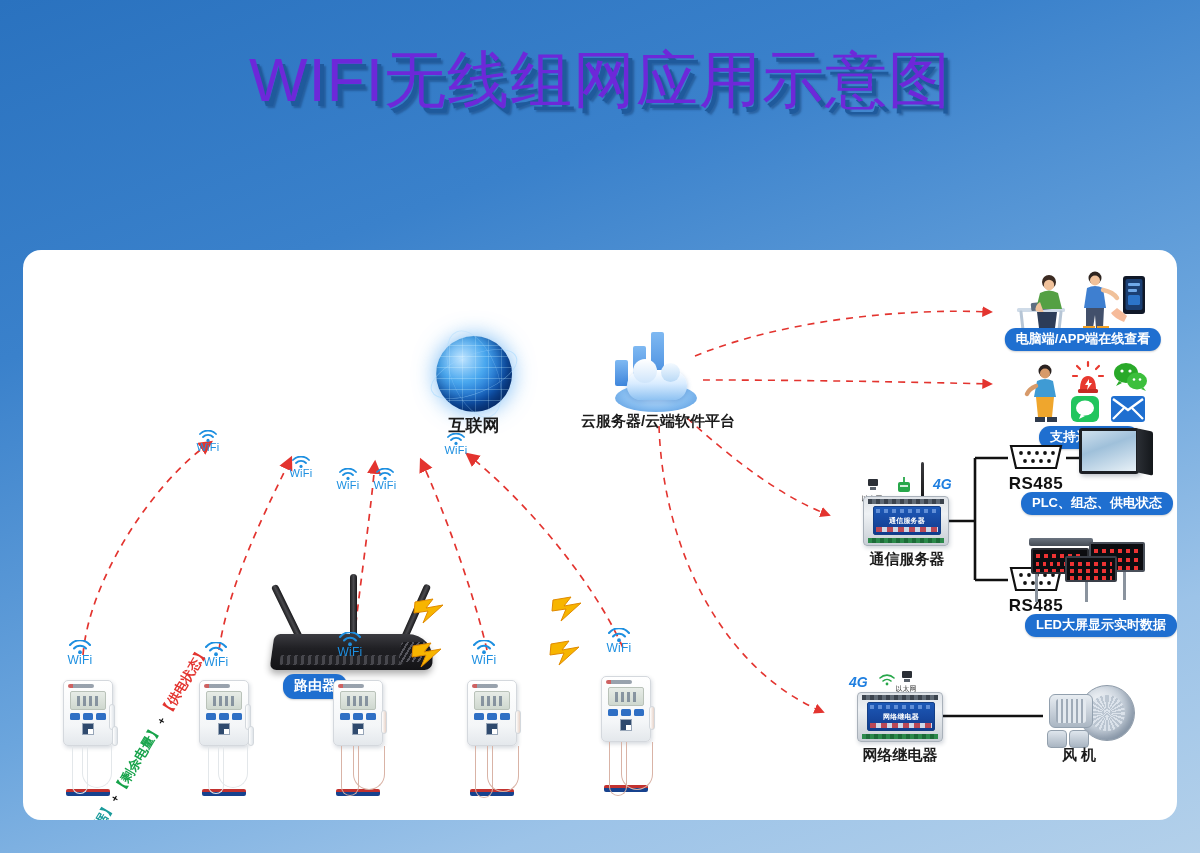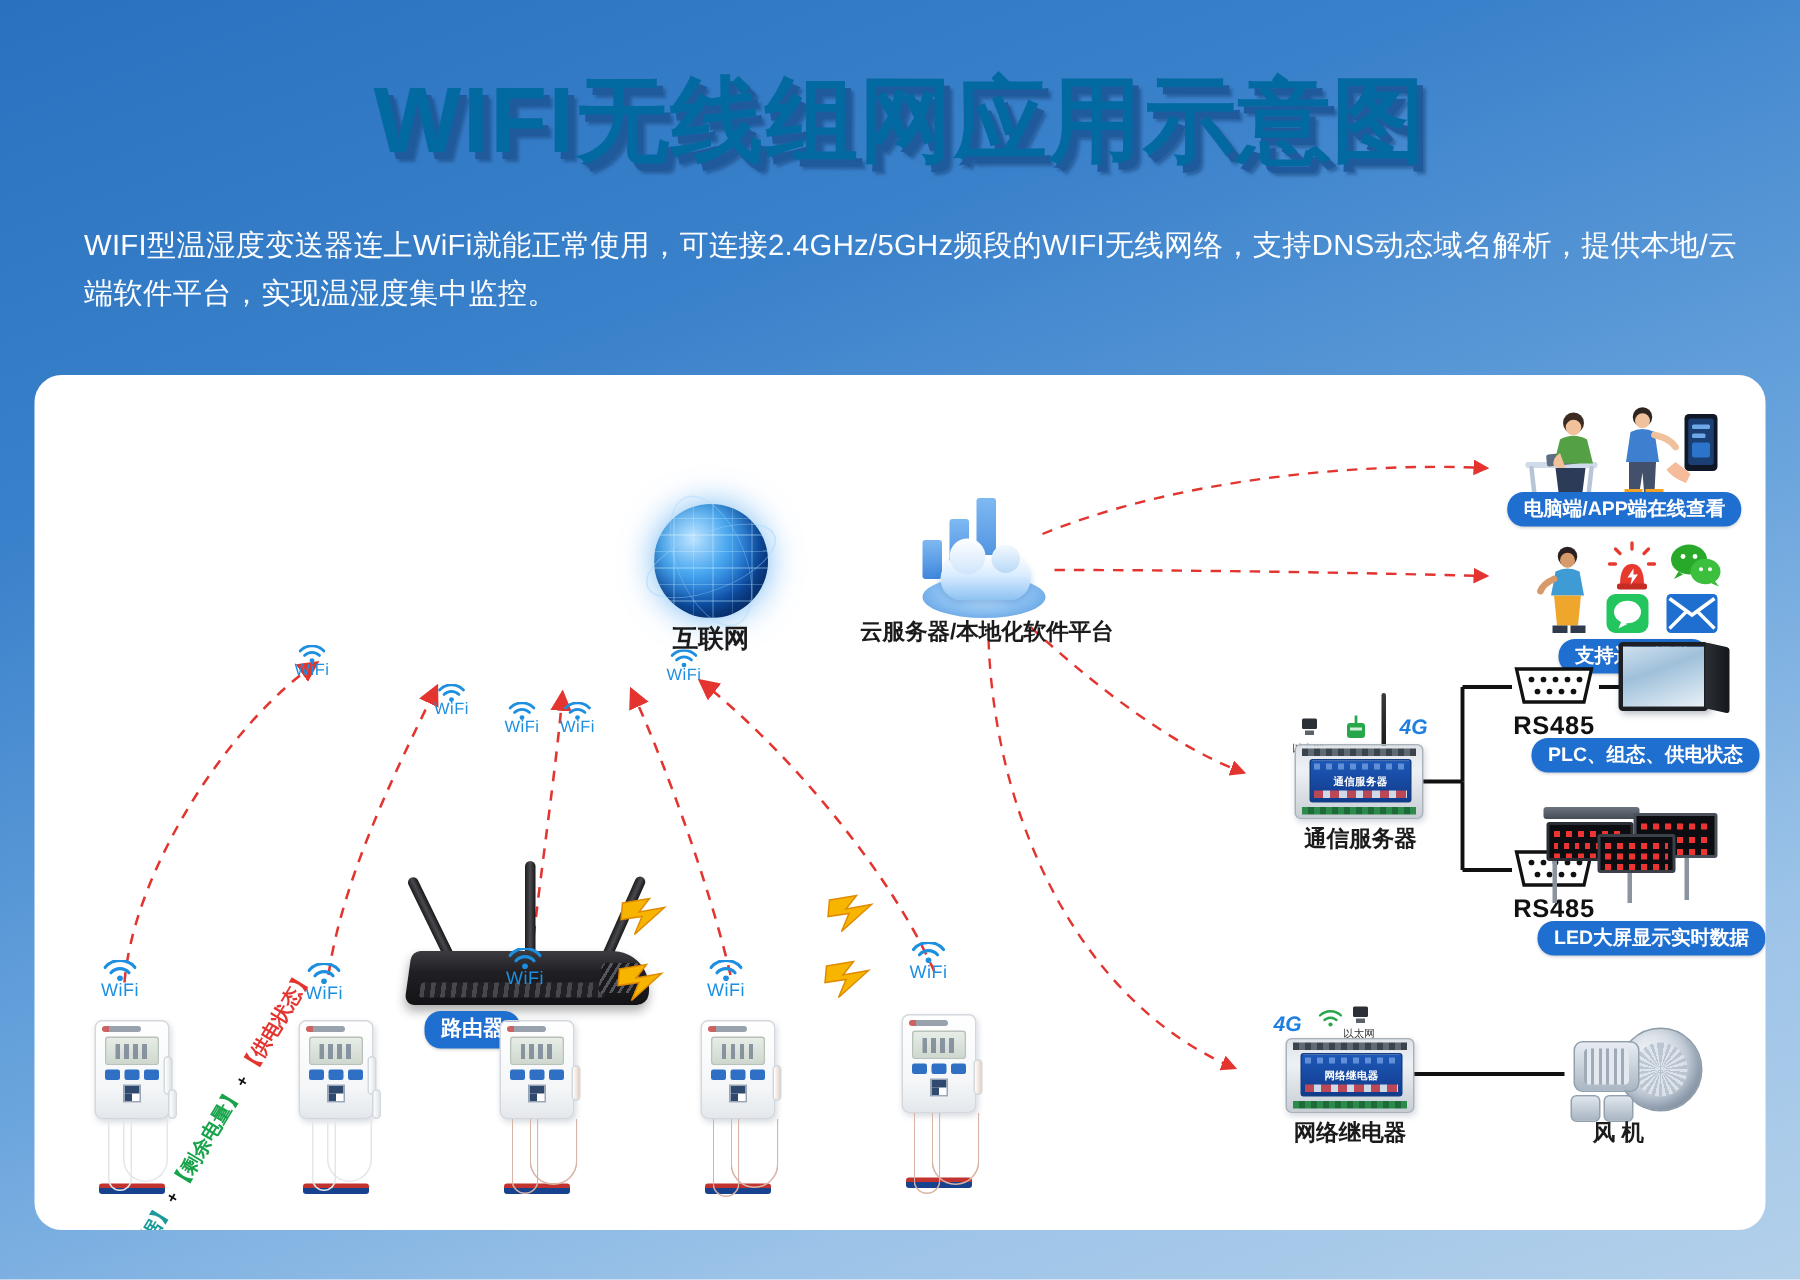--- a/index.html
+++ b/index.html
@@ -12,21 +12,21 @@
     background:
       linear-gradient(160deg, #2a72bf 0%, #3a81cb 28%, #6ba5dd 58%, #9cc3e8 80%, #b3d0ea 100%);
     position: relative;
   }
 
   
   .header { position: absolute; left: 0; top: 0; width: 1200px; height: 250px; }
   .title {
     position: absolute; left: 0; top: 38px; width: 1200px;
     text-align: center;
-    font-size: 62px; font-weight: bold; color: #0369a1;
+    font-size: 62px; font-weight: normal; color: #6d28d9;
     letter-spacing: 1px;
     text-shadow: 4px 5px 0 #1f5a9c, 6px 7px 2px rgba(20,60,110,.45);
     white-space: nowrap;
   }
   .subtitle {
     position: absolute; left: 56px; top: 148px; width: 1110px;
     font-size: 19.5px; line-height: 32px; color: #ffffff;
     letter-spacing: .2px;
   }
 
@@ -283,21 +283,20 @@
   .mark4g { position:absolute; font-size: 14px; font-weight: bold; color:#1f7fe0; font-style: italic; }
   .markEth { position:absolute; font-size: 7px; color:#333; text-align:center; width: 34px; }
   .antenna { position:absolute; width: 3px; background: linear-gradient(180deg,#3a3a3e,#111); border-radius:2px;}
   .antenna .base { position:absolute; left:-6px; bottom:-4px; width:15px; height:8px; border-radius:50%; background:#17181c;}
 </style>
 </head>
 <body>
 
 <div class="header">
   <div class="title">WIFI无线组网应用示意图</div>
-  <div class="subtitle">WIFI型温湿度变送器连上WiFi就能正常使用，可连接2.4GHz/5GHz频段的WIFI无线网络，支持DNS动态域名解析，提供本地/云端软件平台，实现温湿度集中监控。</div>
 </div>
 
 <div class="card">
  <div class="canvas">
 
   <svg class="wires" viewBox="0 0 1154 570">
     <defs>
       <marker id="redArrow" markerWidth="7" markerHeight="7" refX="5.4" refY="3.3" orient="auto">
         <path d="M0,0 L6.6,3.3 L0,6.6 Z" fill="#e3342f"></path>
       </marker>
@@ -375,21 +374,21 @@
   </div>
   <div class="plainlabel" style="left:451px;top:164px;font-size:17px;">互联网</div>
 
   <div class="cloudsrv" style="left:578px;top:74px;">
     <div class="bar" style="left:14px;height:26px;"></div>
     <div class="bar" style="left:32px;height:40px;"></div>
     <div class="bar" style="left:50px;height:54px;"></div>
     <div class="disc"></div>
     <div class="cl"></div>
   </div>
-  <div class="plainlabel" style="left:635px;top:162px;font-size:15px;">云服务器/本地化软件平台</div>
+  <div class="plainlabel" style="left:635px;top:162px;font-size:15px;">云服务器/云端软件平台</div>
 
   <div class="wifi small" style="left:185px;top:180px;">
     <svg class="arcs" width="18" height="12" viewBox="0 0 18 12">
           <path d="M1,4 A11,11 0 0 1 17,4" fill="none" stroke="#1d8fe0" stroke-width="1.8" stroke-linecap="round"></path>
           <path d="M4,7 A7,7 0 0 1 14,7" fill="none" stroke="#1d8fe0" stroke-width="1.8" stroke-linecap="round"></path>
           <circle cx="9" cy="10.4" r="1.6" fill="#1d8fe0"></circle>
         </svg>
     <span class="txt">WiFi</span>
   </div>
   <div class="wifi small" style="left:278px;top:206px;">

